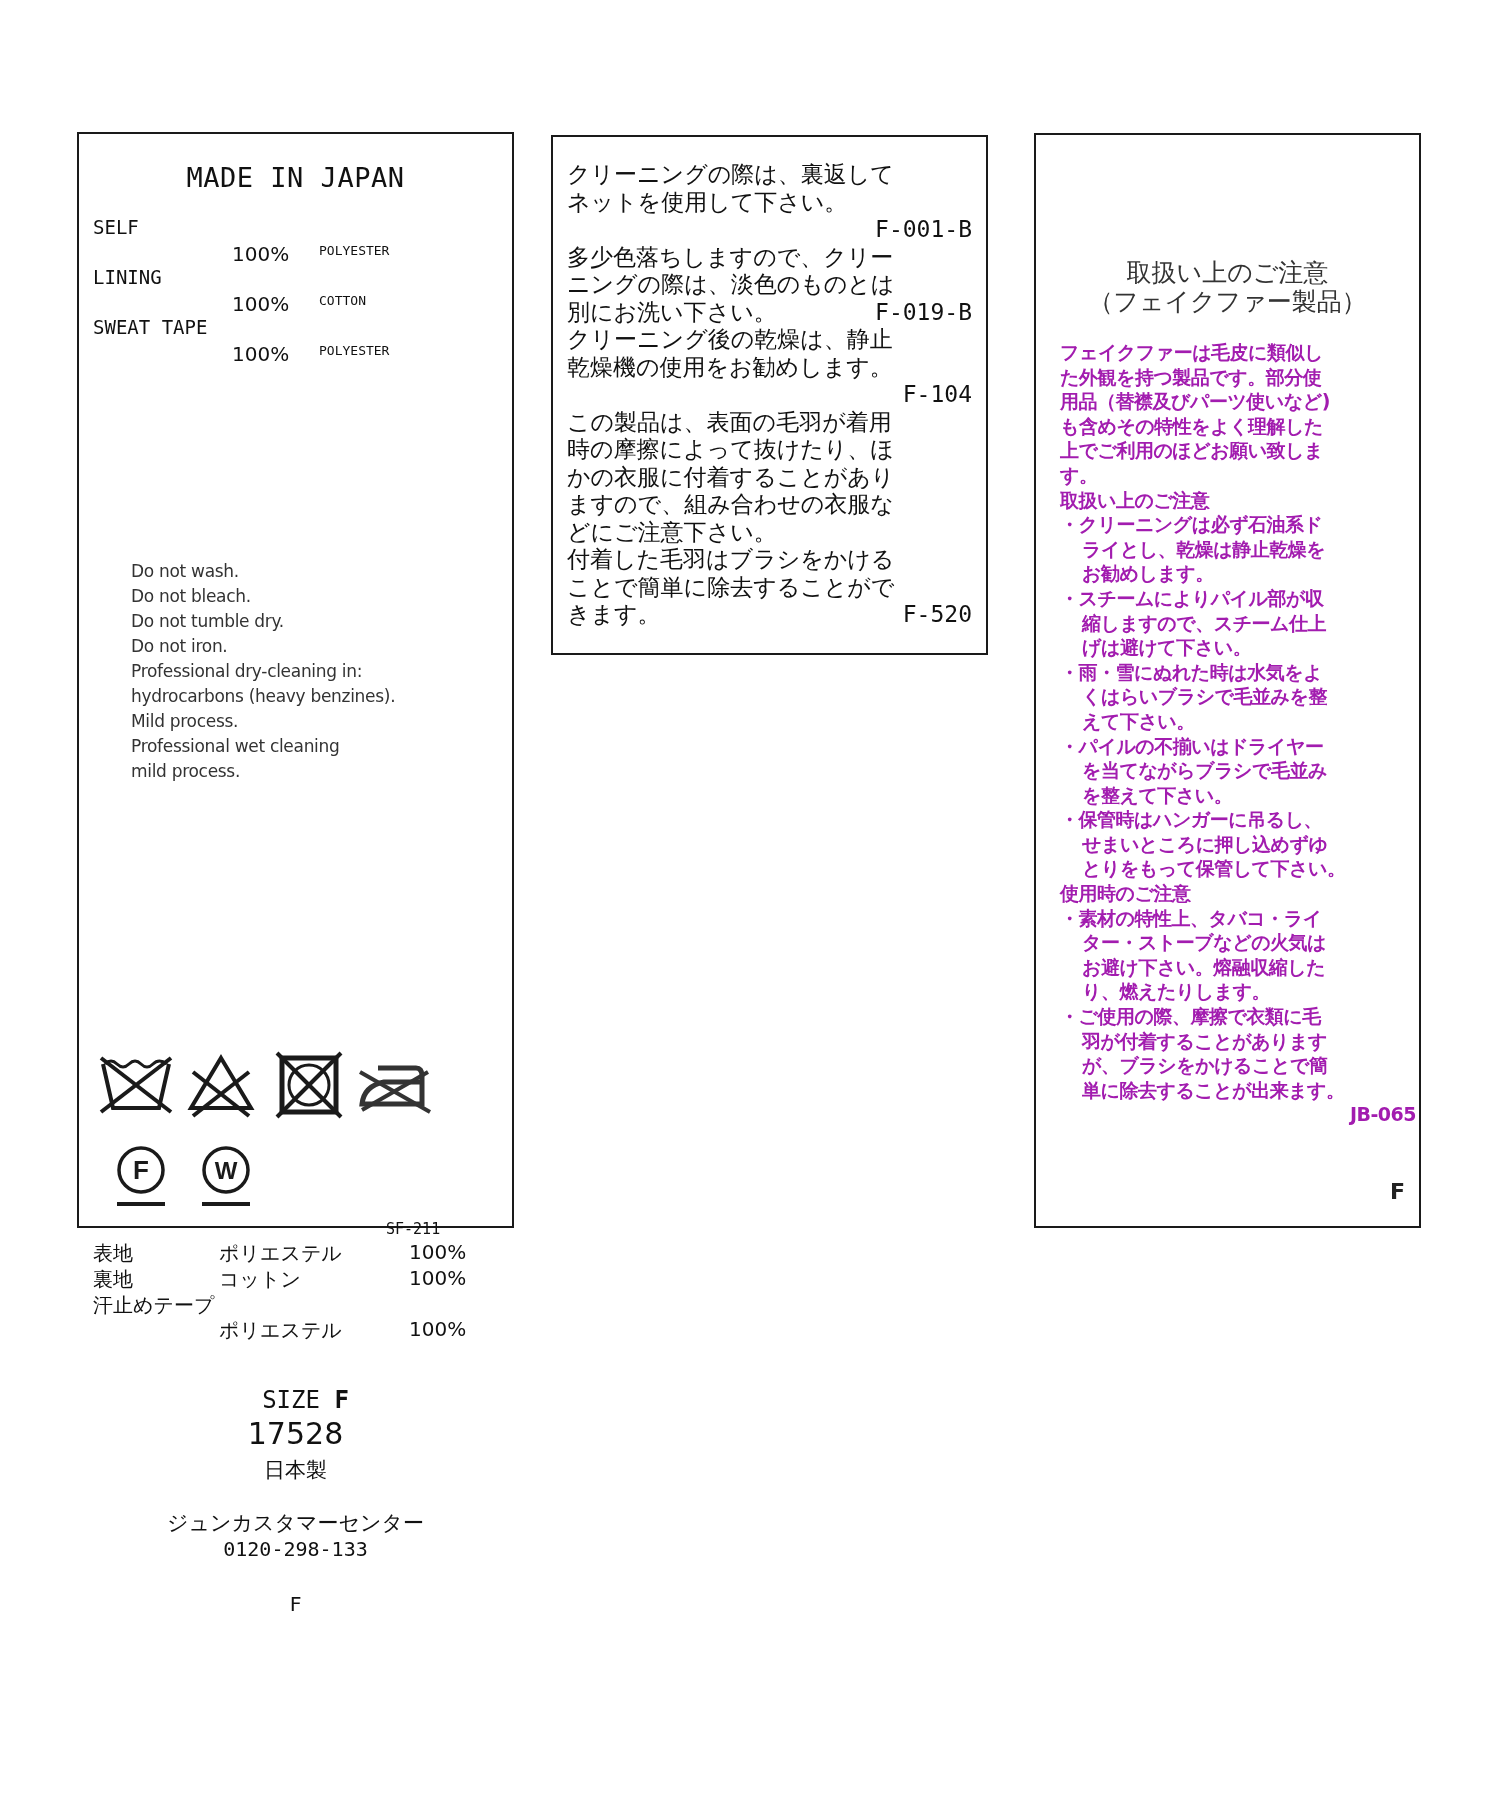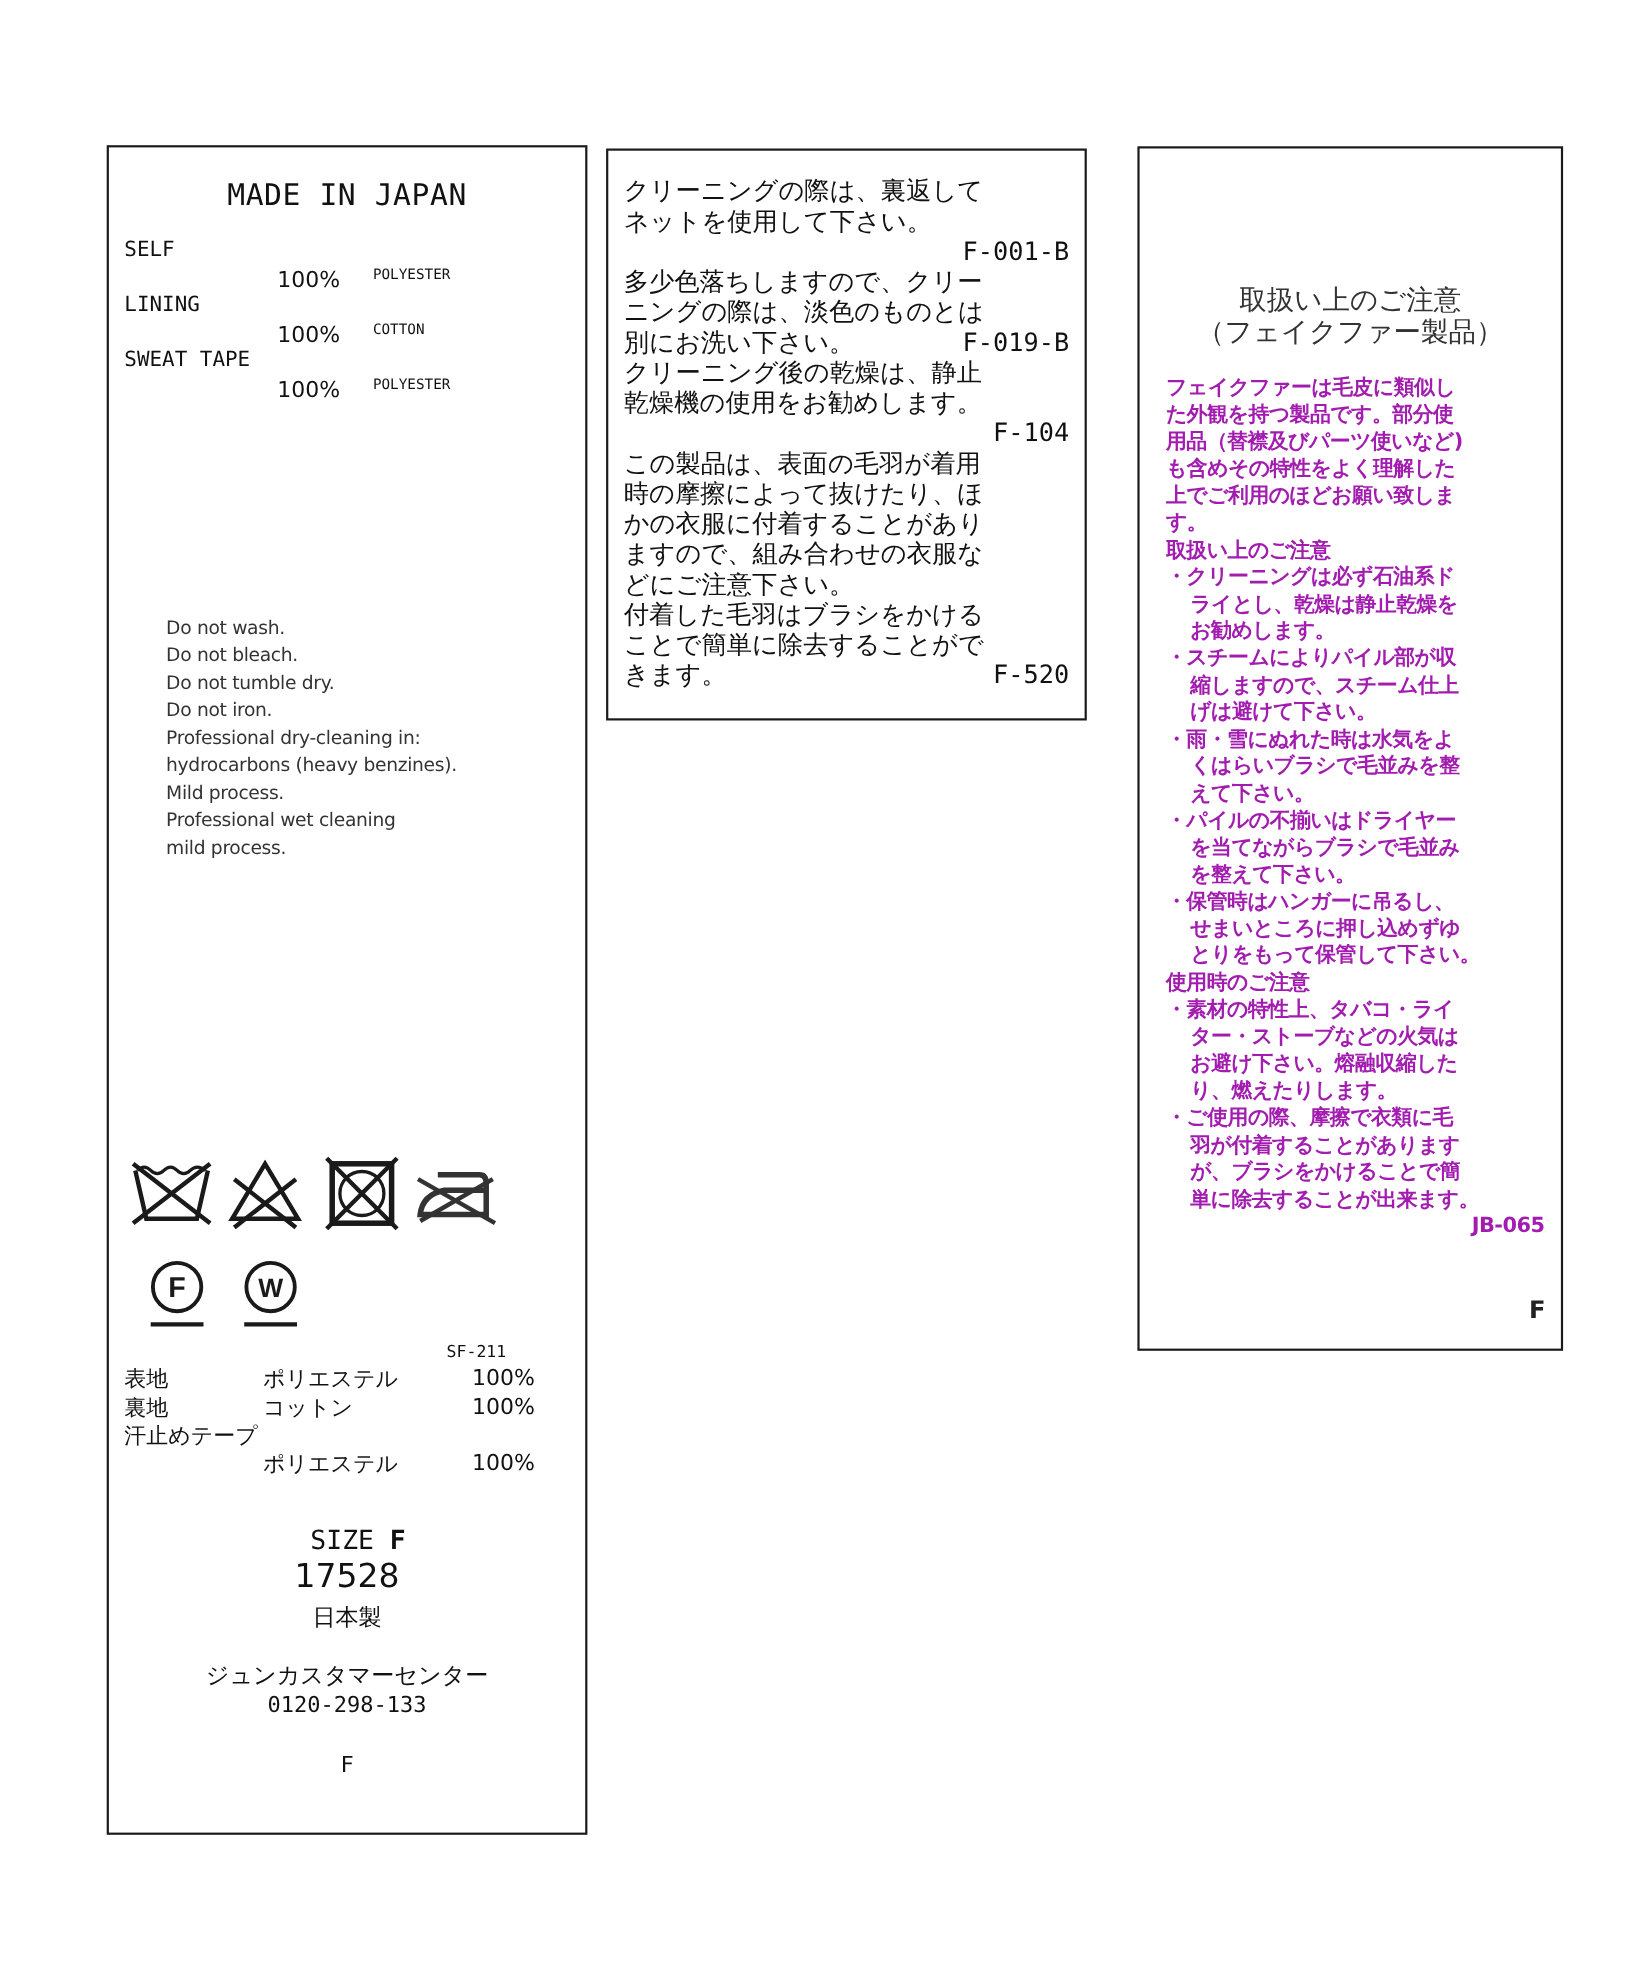--- a/index.html
+++ b/index.html
@@ -3,21 +3,21 @@
 <meta charset="utf-8">
 <style>
   html, body { margin:0; padding:0; background:#ffffff; }
   body { width:1500px; height:1800px; position:relative; overflow:hidden; color:#111; }
   .box { position:absolute; border:2.5px solid #1a1a1a; box-sizing:border-box; background:#fff; }
   .mono { font-family:"DejaVu Sans Mono","Liberation Mono",monospace; }
   .sans { font-family:"DejaVu Sans","Liberation Sans",sans-serif; }
   .abs { position:absolute; white-space:nowrap; }
 
   
-  #label-main { left:77px; top:132px; width:437px; height:1536px;margin-left:20px; }
+  #label-main { left:77px; top:132px; width:437px; height:1096px; }
   #label-main .title { left:0; width:100%; text-align:center; top:28px; font-size:27px; letter-spacing:0.5px; }
   .fiber-label { font-size:19px; left:14px; }
   .fiber-pct { font-size:20px; left:153px; }
   .fiber-name { font-size:13px; left:240px; }
   .care-en { left:52px; top:425px; font-size:17px; line-height:25px; color:#333; letter-spacing:-0.3px; }
   .care-en div { white-space:nowrap; }
   .style-no { left:0; width:100%; text-align:center; top:870px; font-size:28px; }
   .symbols { left:12px; top:920px; width:420px; height:160px; }
   .jp-row { font-size:20px; }
   .footer-center { left:0; width:100%; text-align:center; }
@@ -28,21 +28,21 @@
   .cl-line { white-space:nowrap; height:27.5px; }
   .cl-code { text-align:right; white-space:nowrap; height:27.5px; }
   .cl-split { display:flex; justify-content:space-between; white-space:nowrap; height:27.5px; }
 
   
   #label-fur { left:1034px; top:133px; width:387px; height:1095px; }
   .fur-title { left:0; width:100%; text-align:center; font-size:25px; line-height:30px; color:#333; }
   .fur-body { left:24px; top:205px; width:360px; font-size:19px; line-height:24.6px; font-weight:bold; color:#a21caf; letter-spacing:-0.5px; }
   .fur-body div { white-space:nowrap; }
   .fur-ind { padding-left:22px; }
-  .fur-code { text-align:right; padding-right:16px; }
+  .fur-code { text-align:right; padding-right:4px; }
   .fur-f { right:14px; bottom:22px; font-size:22px; font-weight:bold; color:#222; }
 </style>
 </head>
 <body>
 
 <div class="box" id="label-main">
   <div class="abs mono title">MADE IN JAPAN</div>
 
   <div class="abs mono fiber-label" style="top:82px;">SELF</div>
   <div class="abs sans fiber-pct" style="top:108px;">100%</div>

